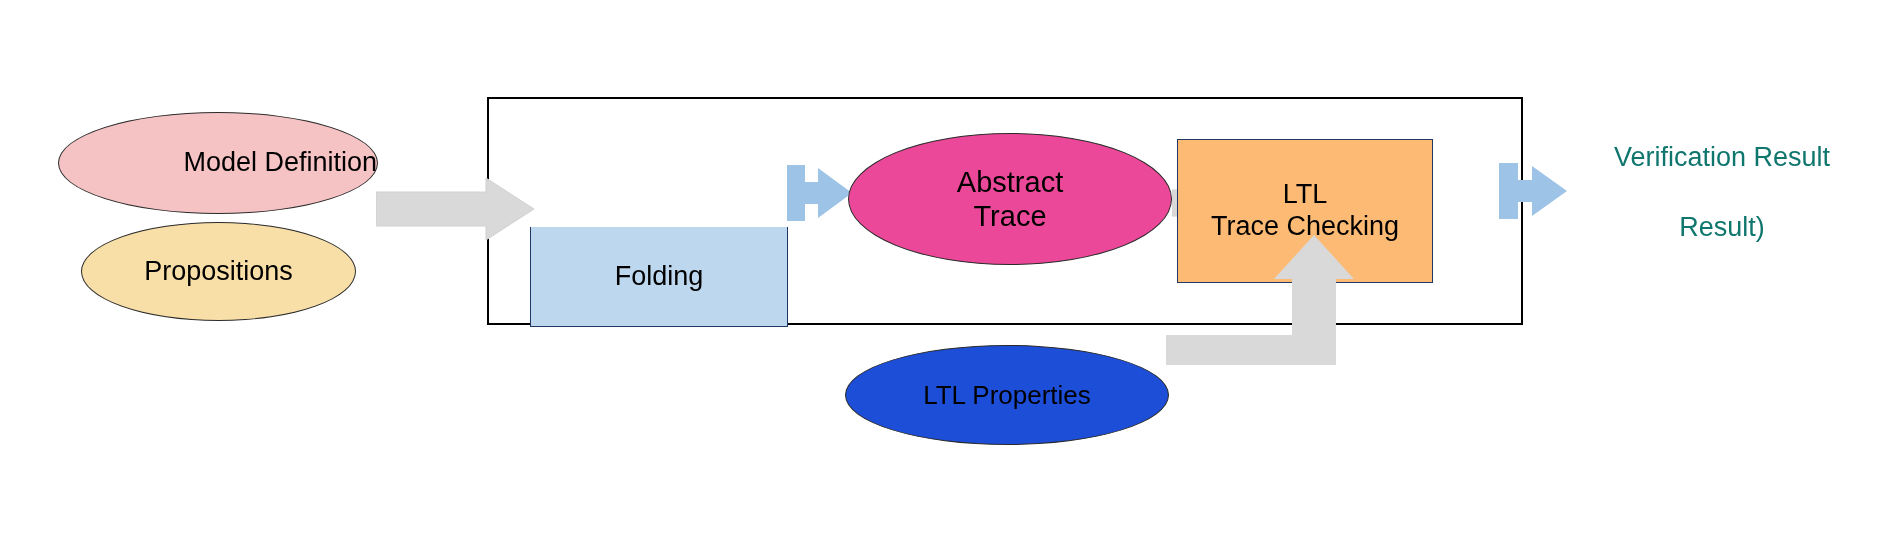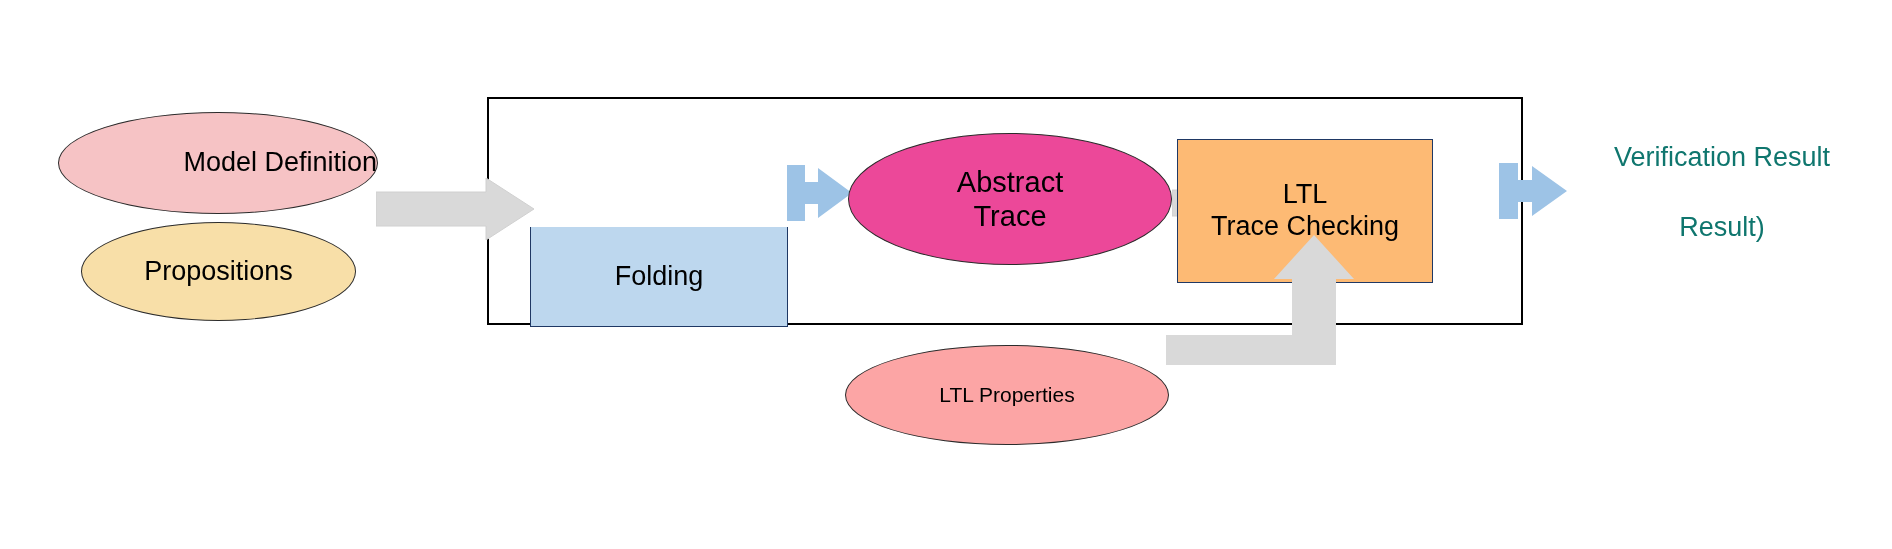--- a/index.html
+++ b/index.html
@@ -69,22 +69,22 @@
     background:#ec4899;
     font-size:29px;
   }
   #ltl-model-checking{
     left:1177px; top:139px; width:256px; height:144px;
     background:#fdba74;
     font-size:27px;
   }
   #ltl-properties{
     left:845px; top:345px; width:324px; height:100px;
-    background:#fca5a5;
-    font-size:21px;
+    background:#1d4ed8;
+    font-size:26px;
   }
   #verification-result{
     left:1572px; top:140px; width:300px; height:122px;
     color:#0f766e;
     font-size:27px;
     align-items:flex-start;
     line-height:1.30;
   }
   
   .arrow{position:absolute;}

